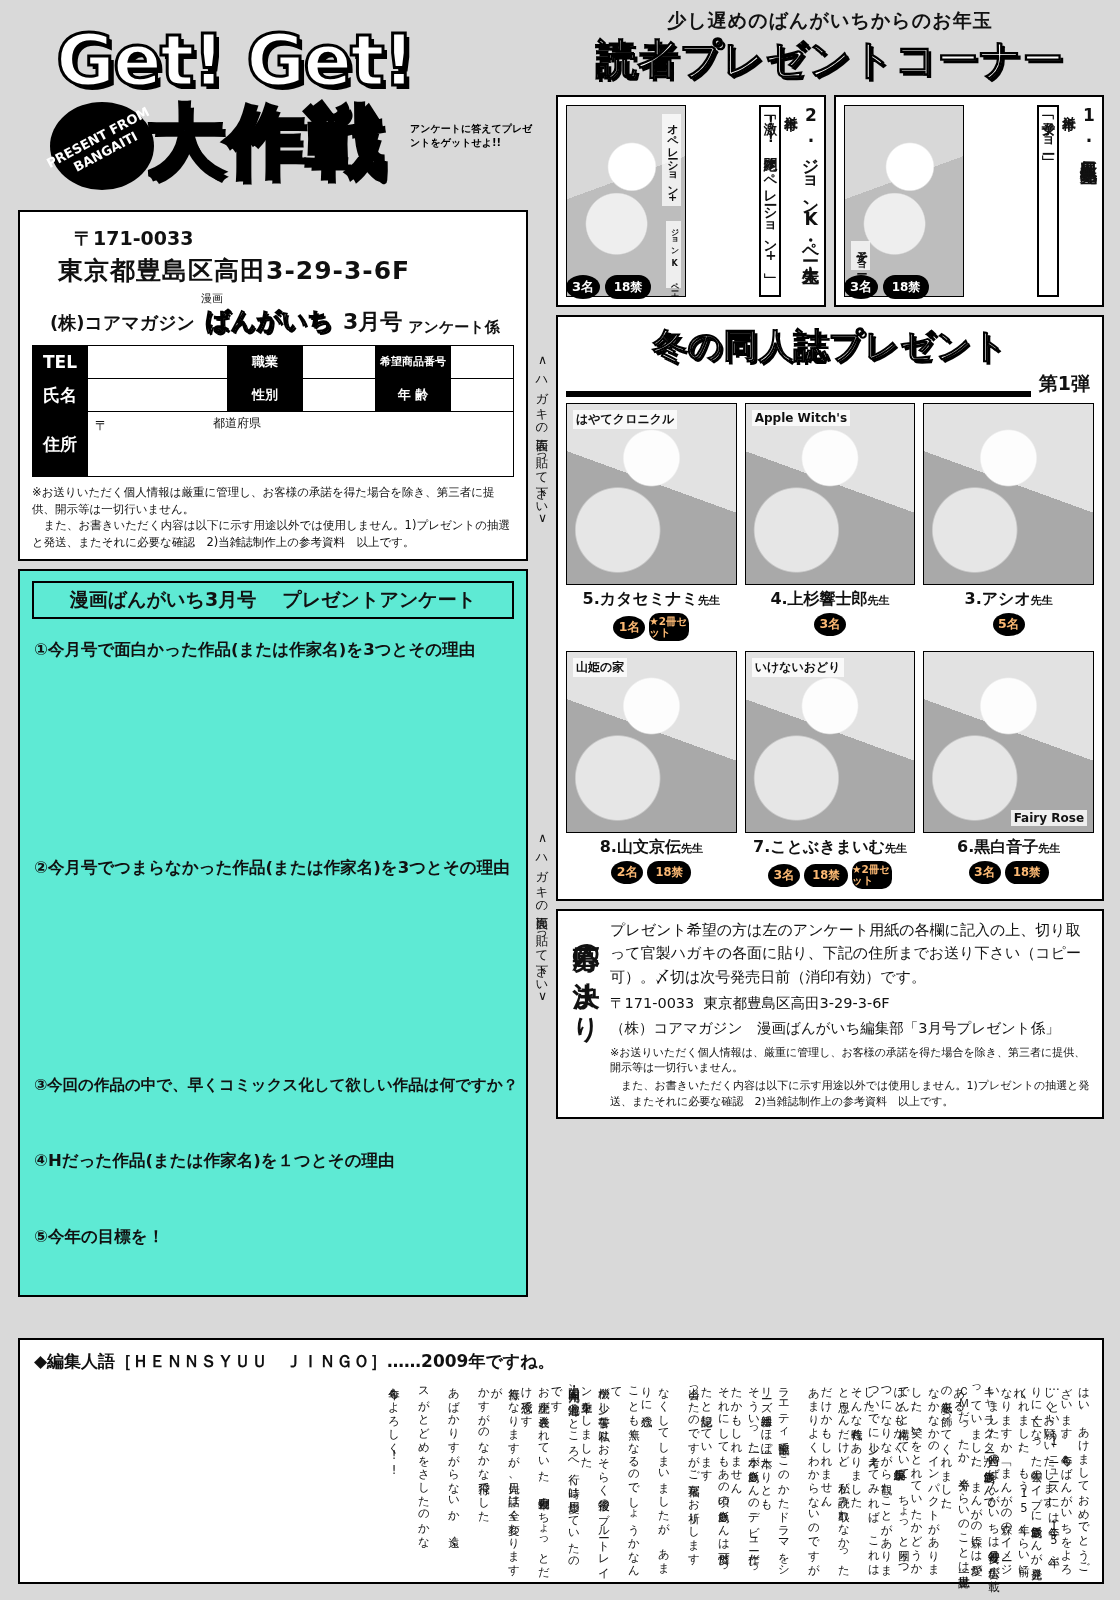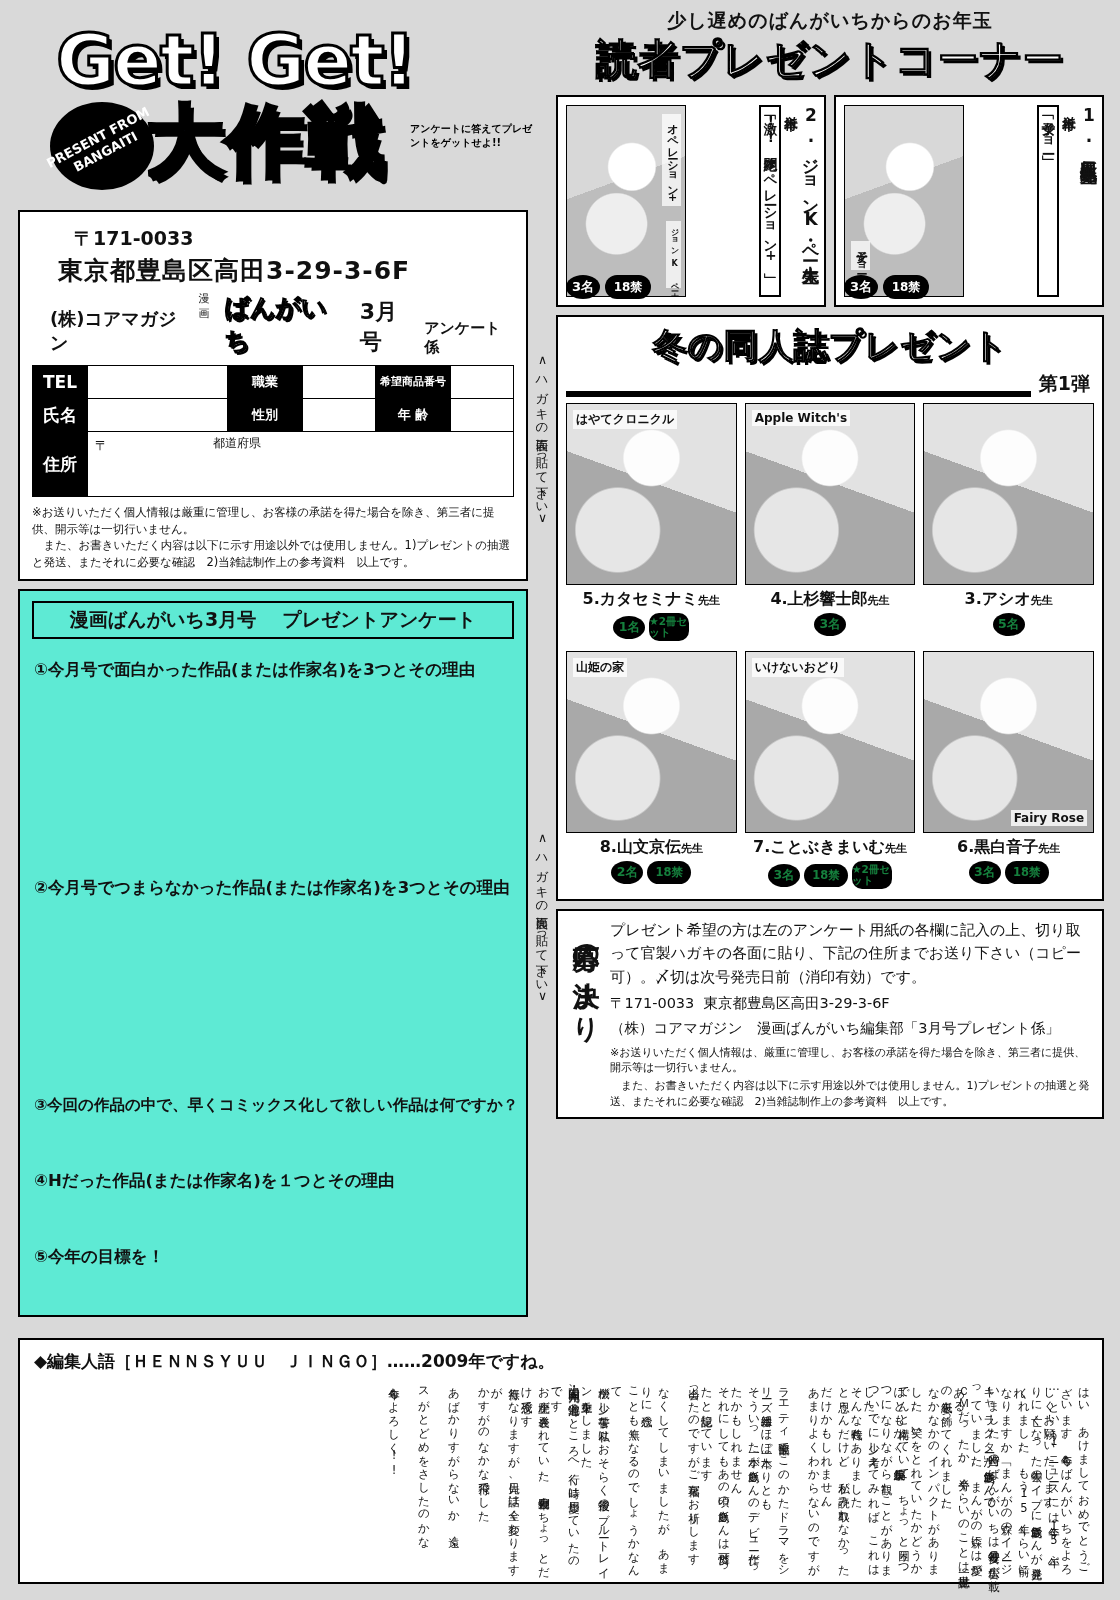--- a/index.html
+++ b/index.html
@@ -56,21 +56,21 @@
   .addr{font-size:25px;font-weight:bold;margin:2px 0 0 26px;letter-spacing:1px;}
   .pub-row{display:flex;align-items:flex-end;gap:6px;margin:4px 0 8px 18px;}
   .pub-row .comp{font-size:18px;font-weight:bold;padding-bottom:2px;}
   .pub-row .mag{
     font-size:25px;font-weight:bold;
     -webkit-text-stroke:1px #000;color:#fff;text-shadow:2px 2px 0 #000;
     padding:0 4px;
   }
   .pub-row .issue{font-size:22px;font-weight:bold;}
   .pub-row .dept{font-size:15px;font-weight:bold;}
-  .pub-col{display:flex;}
+  .pub-col{display:flex;flex-direction:column;}
   .pub-col .t1{font-size:11px;margin-bottom:-2px;}
 
   
   table.entry{border-collapse:collapse;width:100%;margin-top:2px;}
   table.entry td{border:1px solid #000;height:30px;}
   td.lab{background:#000;color:#fff;font-size:17px;font-weight:bold;text-align:center;width:52px;}
   td.lab.sm{font-size:13px;width:72px;}
   td.lab.xs{font-size:11px;line-height:1.1;width:60px;}
   td.fill{background:#fff;}
   .addr-cell{position:relative;height:62px;}
@@ -160,21 +160,21 @@
       linear-gradient(200deg,#e2e2e2 0 45%,#a9a9a9 45% 100%);
   }
   .dj-img .cap{
     position:absolute;top:6px;left:6px;font-size:12px;font-weight:bold;
     background:rgba(255,255,255,.8);padding:1px 3px;
   }
   .dj-name{font-size:16px;font-weight:bold;text-align:center;margin-top:4px;}
   .dj-name .sm{font-size:11px;}
   .dj-badges{display:flex;gap:4px;justify-content:center;margin-top:3px;align-items:center;}
   .badge2{
-    background:#000;color:#15803d;border-radius:50%;
+    background:#000;color:#fdba74;border-radius:50%;
     width:32px;height:23px;display:flex;align-items:center;justify-content:center;
     font-size:12.5px;font-weight:bold;
   }
   .badge2.wide{width:44px;border-radius:13px;font-size:11.5px;}
   .badge2.two{width:40px;height:28px;border-radius:10px;font-size:10.5px;line-height:1.05;flex-direction:column;}
 
   
   #rules{border:2px solid #000;background:#fff;margin-top:8px;display:flex;padding:8px;}
   .rules-title{
     writing-mode:vertical-rl;text-orientation:upright;

